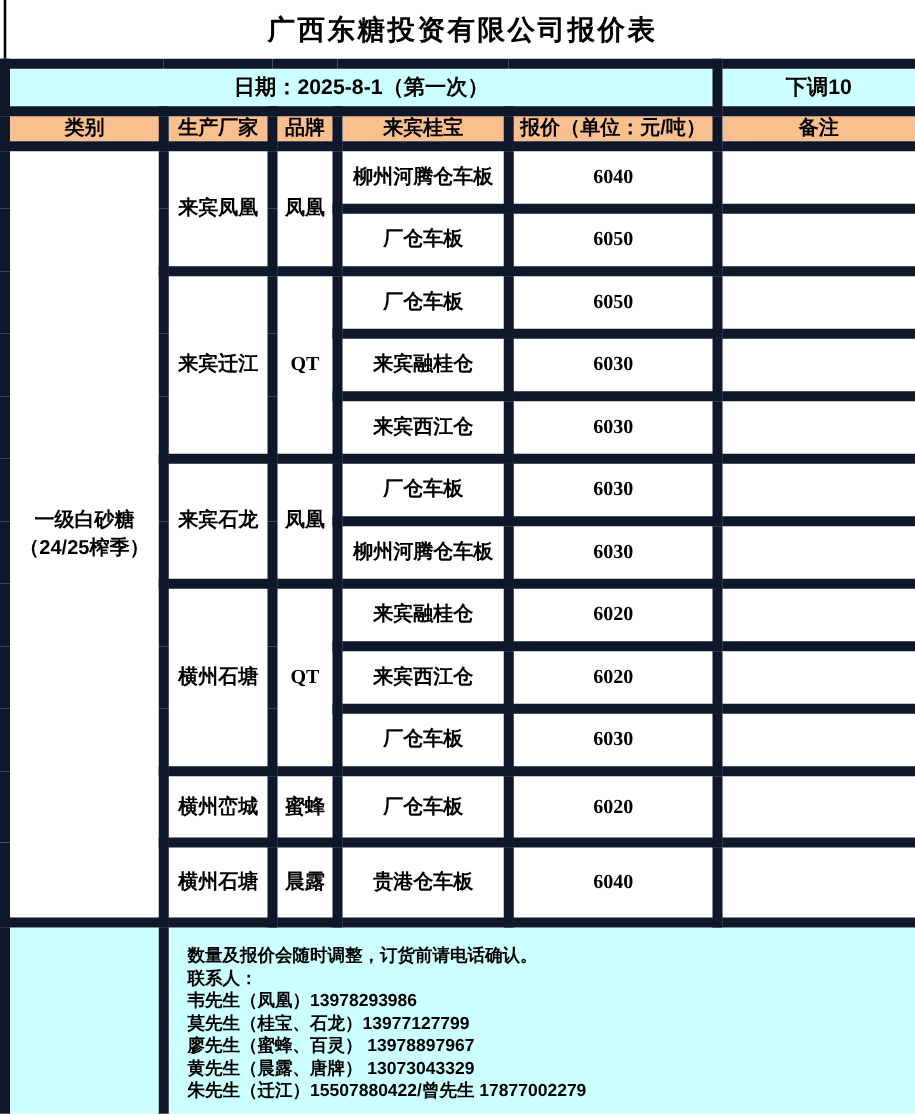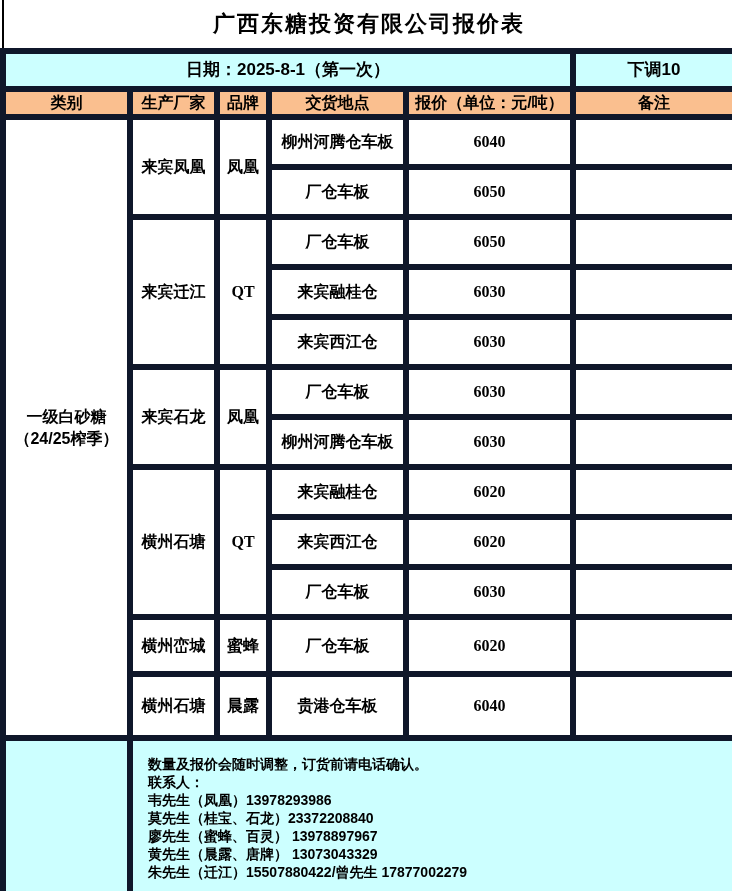--- a/index.html
+++ b/index.html
@@ -7,21 +7,21 @@
     width:732px; height:891px;
     font-family:"Liberation Sans", sans-serif;
     font-weight:bold; color:#000;
     box-sizing:border-box;
   }
   table.quote {
     width:732px; height:891px;
     border-collapse:collapse; table-layout:fixed;
   }
   td {
-    border:6px solid #0f172a;
+    border:8px solid #0f172a;
     text-align:center; vertical-align:middle;
     padding:0; overflow:hidden;
     font-size:16px; line-height:1.25;
     white-space:nowrap;
   }
   
   td.title-cell {
     border-top:none;
     border-left:2px solid #000; border-right:2px solid #000; border-bottom:2px solid #000;
     font-size:22px; letter-spacing:2px;
@@ -63,21 +63,21 @@
 
     <tr style="height:38px">
       <td colspan="5" class="date-cell">日期：2025-8-1（第一次）</td>
       <td class="adj-cell">下调10</td>
     </tr>
 
     <tr style="height:28px">
       <td class="head-cell">类别</td>
       <td class="head-cell">生产厂家</td>
       <td class="head-cell">品牌</td>
-      <td class="head-cell">交货地点</td>
+      <td class="head-cell">来宾桂宝</td>
       <td class="head-cell">报价（单位：元/吨）</td>
       <td class="head-cell">备注</td>
     </tr>
 
     <tr style="height:50px">
       <td rowspan="12" class="cat-cell">
         <div>一级白砂糖</div>
         <div>（24/25榨季）</div>
       </td>
       <td rowspan="2">来宾凤凰</td>
@@ -156,21 +156,21 @@
       <td class="price-cell">6040</td>
       <td></td>
     </tr>
 
     <tr style="height:160px">
       <td class="footer-empty"></td>
       <td colspan="5" class="footer-notes">
         <div class="fline">数量及报价会随时调整，订货前请电话确认。</div>
         <div class="fline">联系人：</div>
         <div class="fline">韦先生（凤凰）13978293986</div>
-        <div class="fline">莫先生（桂宝、石龙）23372208840</div>
+        <div class="fline">莫先生（桂宝、石龙）13977127799</div>
         <div class="fline">廖先生（蜜蜂、百灵）  13978897967</div>
         <div class="fline">黄先生（晨露、唐牌）  13073043329</div>
         <div class="fline">朱先生（迁江）15507880422/曾先生  17877002279</div>
       </td>
     </tr>
   </tbody>
     </table>
 </div>
 
 </body></html>

